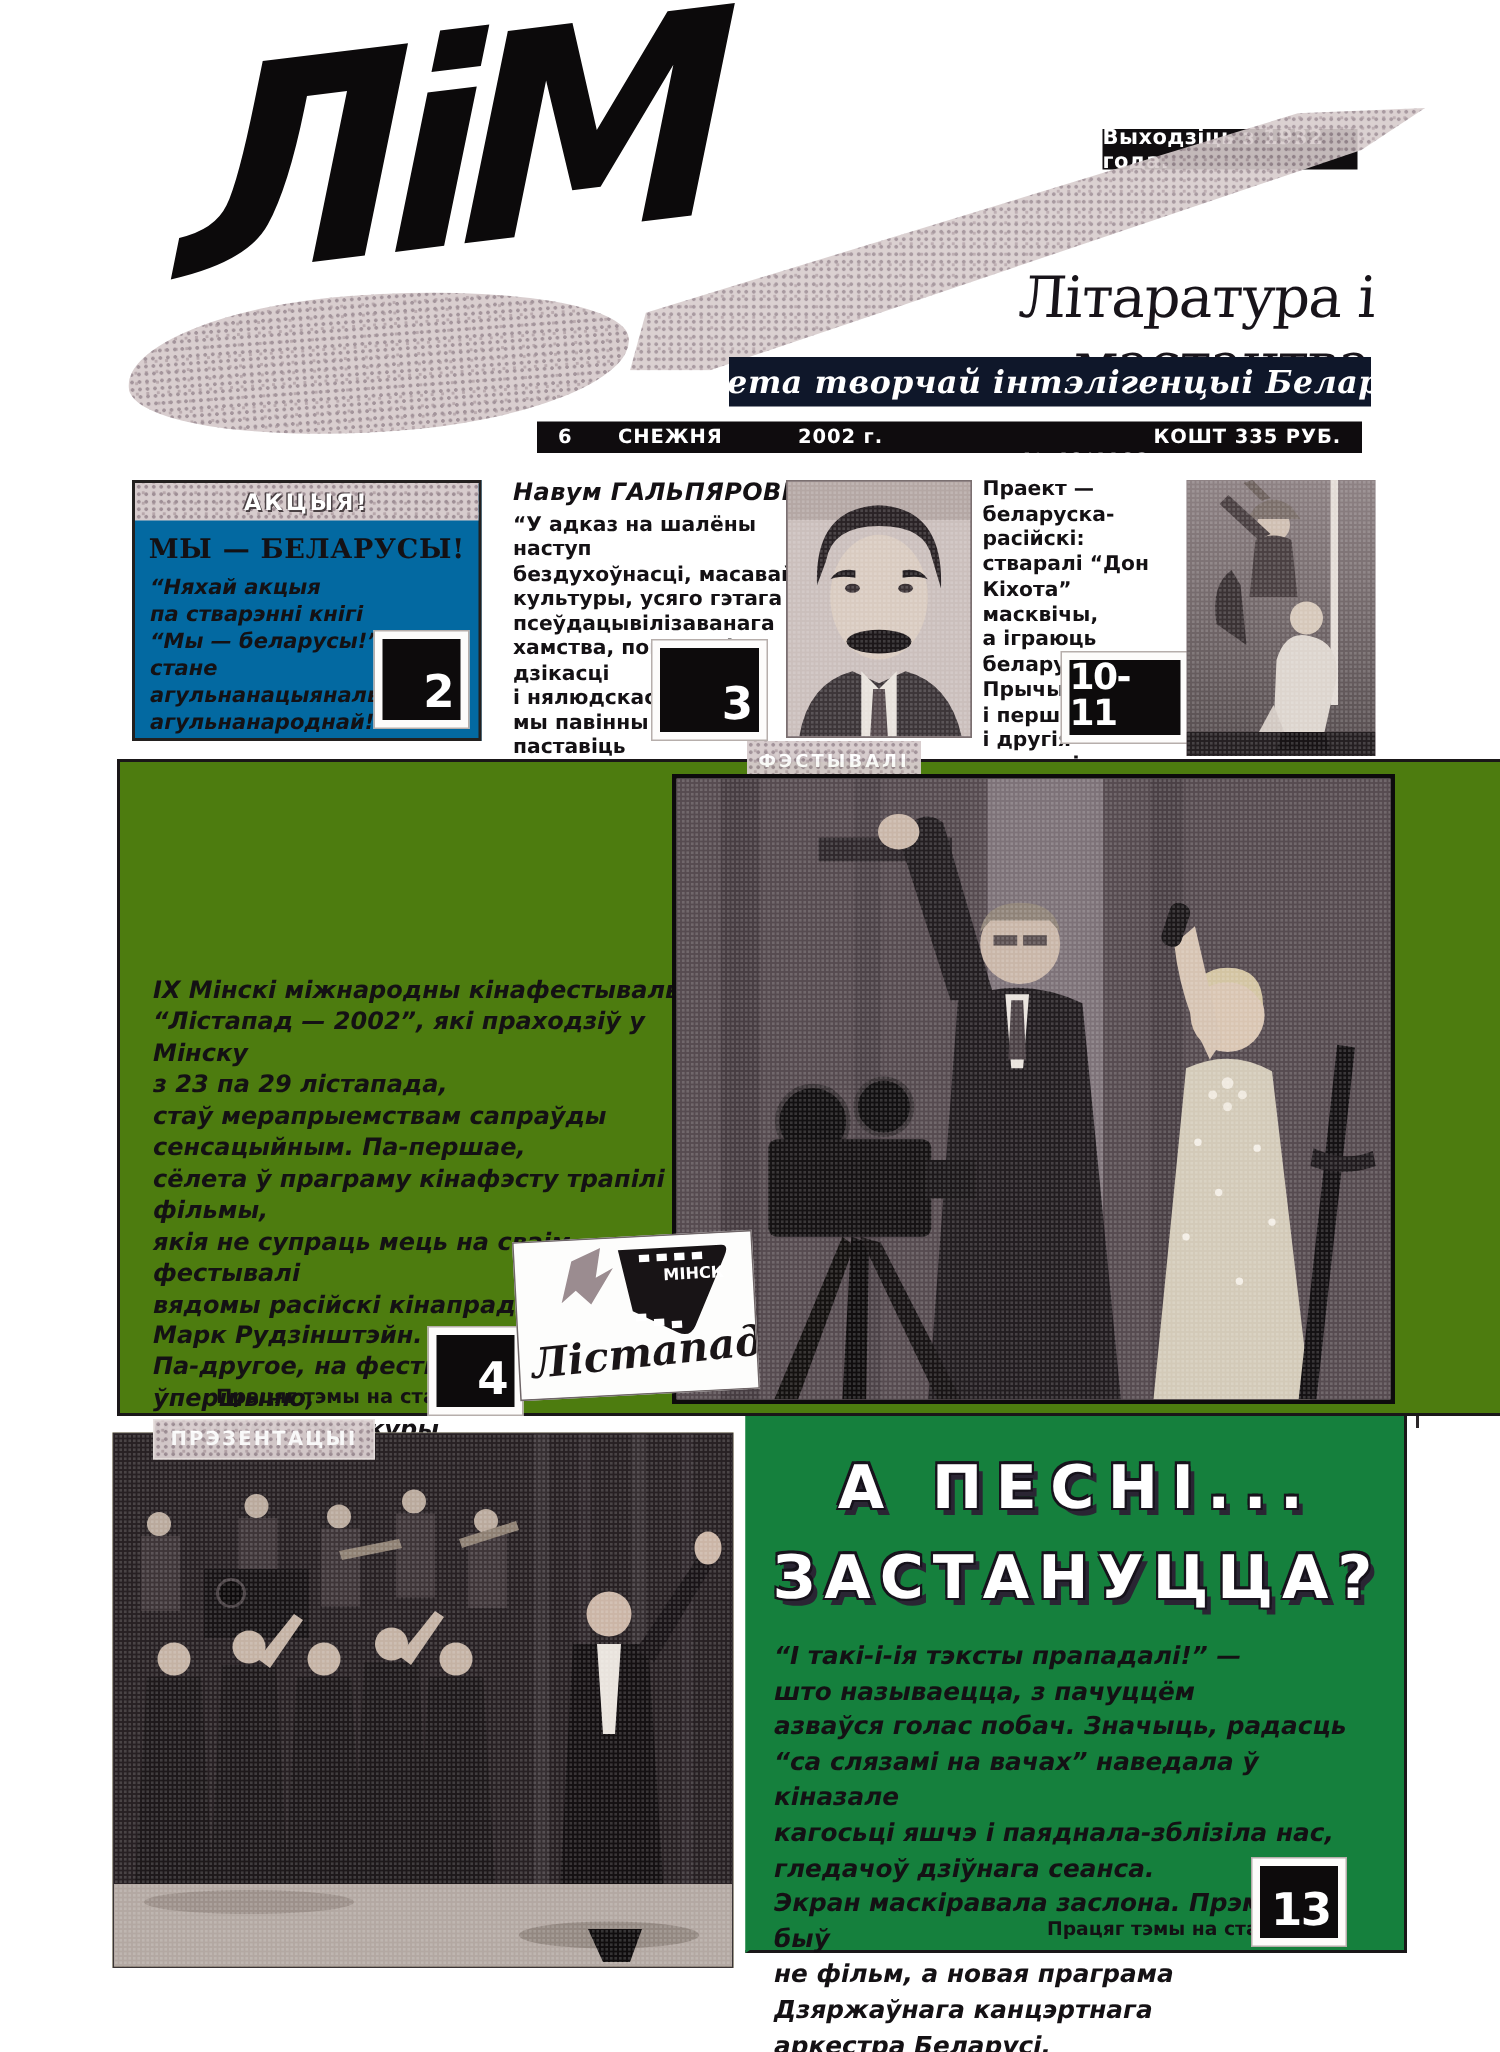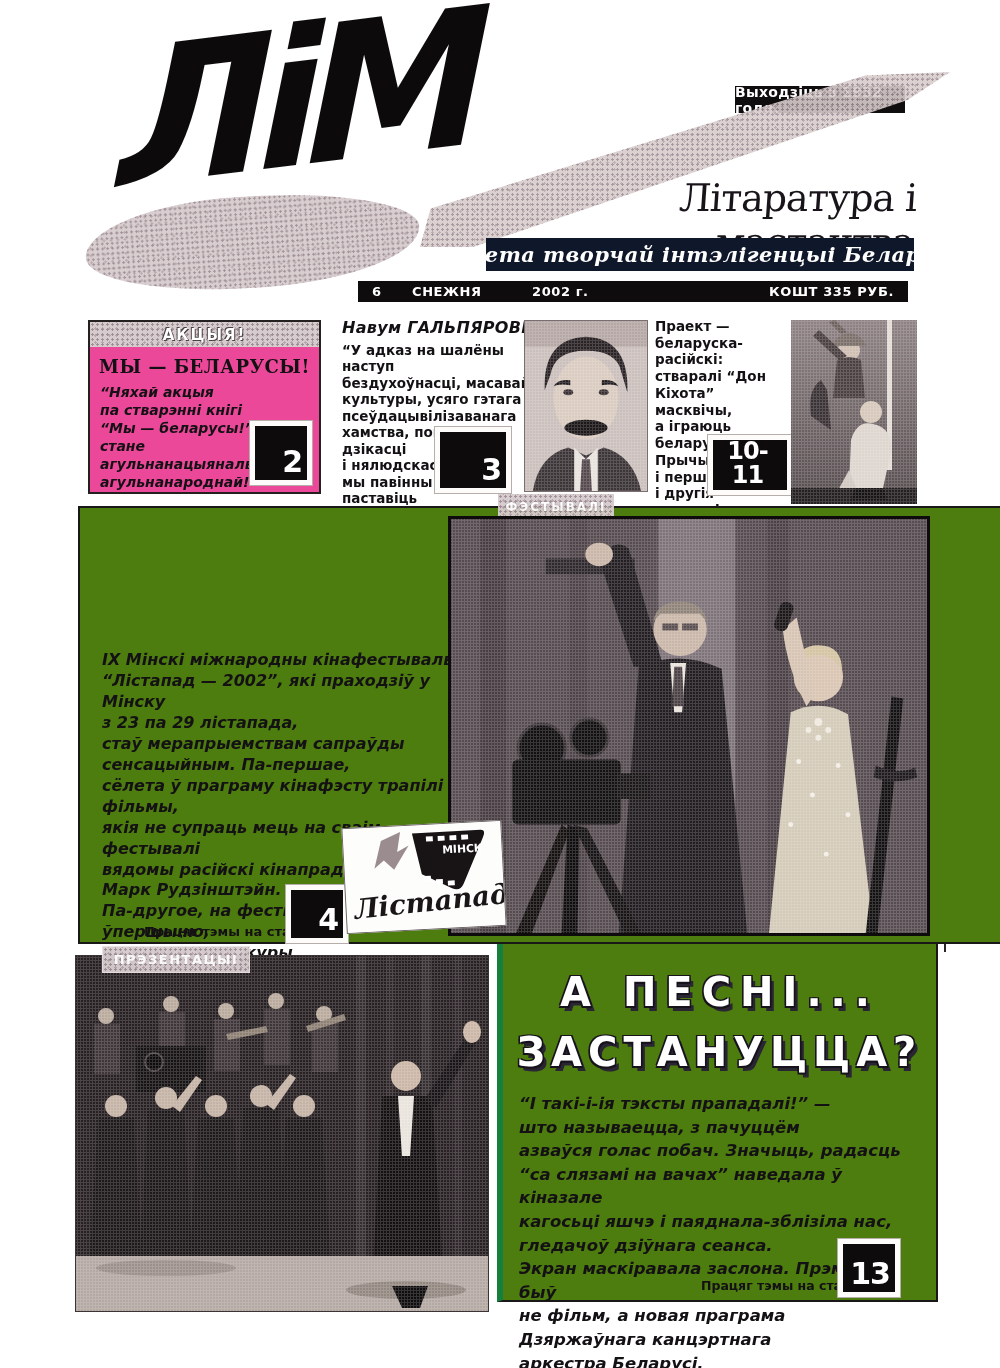--- a/index.html
+++ b/index.html
@@ -73,21 +73,21 @@
     position:absolute; left:358px; top:281px; width:550px; height:21px;
     background:#0f0c0e; color:#fff; font-size:13px; font-weight:bold;
     display:flex; align-items:center; letter-spacing:.6px; padding:0 14px;
   }
   .dateline span { display:block; }
   .dl-day{width:40px;} .dl-month{width:120px;} .dl-year{width:150px;}
   .dl-issue{flex:1;margin-top:32px;} .dl-price{text-align:right;}
   
   .t-box1 {
     position:absolute; left:88px; top:320px; width:233px; height:174px;
-    border:2px solid #23201f; background:#ec4899;
+    border:2px solid #23201f; background:#0369a1;
   }
   .t-box1 .band {
     height:25px; display:flex; align-items:center; justify-content:center;
     font-size:15px; font-weight:bold; letter-spacing:2px; color:#fff;
     text-shadow:1px 1px 0 #4a4144, -1px -1px 0 #4a4144;
   }
   .t-box1 h2 {
     font-family:"DejaVu Serif", serif; font-size:18px; text-align:center;
     margin-top:9px; letter-spacing:.5px;
   }
@@ -96,21 +96,21 @@
     font-weight:bold; font-style:italic;
   }
   .pn-2 { right:6px; bottom:6px; width:64px; height:66px; }
   .t-col2 { position:absolute; left:342px; top:318px; width:306px; height:180px; }
   .t-col2 .author { font-size:16px; font-weight:bold; font-style:italic; letter-spacing:.3px; }
   .t-col2 .q { margin-top:5px; width:195px; font-size:13.5px; line-height:1.22; font-weight:bold; }
   .pn-3 { left:92px; top:108px; width:78px; height:68px; }
   .ph-portrait { left:182px; top:2px; width:124px; height:172px; border:1px solid #7a6f70; }
   .t-col3 { position:absolute; left:655px; top:318px; width:262px; height:186px; }
   .t-col3 .q { width:150px; font-size:13.5px; line-height:1.24; font-weight:bold; }
-  .pn-1011 { left:52px; top:116px; width:86px; height:62px;text-align:center; }
+  .pn-1011 { left:52px; top:116px; width:86px; height:62px; }
   .pn-1011 .sq { font-size:24px; }
   .ph-quixote { left:136px; top:2px; width:126px; height:184px; }
   
   .main-box {
     position:absolute; left:78px; top:506px; width:992px; height:438px;
     border:2px solid #1a1719; background:#4d7c0f;
   }
   .rule-v { position:absolute; left:944px; top:506px; width:2px; height:446px; background:#2a2628; }
   .tag-festy {
     position:absolute; left:418px; top:-14px; width:116px; height:26px;
@@ -143,21 +143,21 @@
   }
   .tag-prez {
     position:absolute; left:26px; top:-10px; width:148px; height:27px;
     display:flex; align-items:center; justify-content:center;
     color:#fff; font-size:13px; font-weight:bold; letter-spacing:1.5px;
     border:1px solid #e9e2e0; opacity:.97;
   }
   .b-art {
     position:absolute; left:497px; top:944px; width:441px; height:358px;
     border-right:2px solid #1a1719; border-bottom:2px solid #1a1719;
-    border-left:6px solid #15803d; background:#4d7c0f;
+    border-left:3px solid #15803d; background:#15803d;
   }
   .b-head {
     position:absolute; left:0; top:18px; width:100%;
     text-align:center; font-weight:bold; color:#ffffff;
     font-size:40px; line-height:1.5; letter-spacing:9px;
     text-shadow:
       -1.5px -1.5px 0 #17131c, 1.5px -1.5px 0 #17131c,
       -1.5px 1.5px 0 #17131c, 1.5px 1.5px 0 #17131c,
       4px 5px 0 #2a2533;
     white-space:nowrap;

